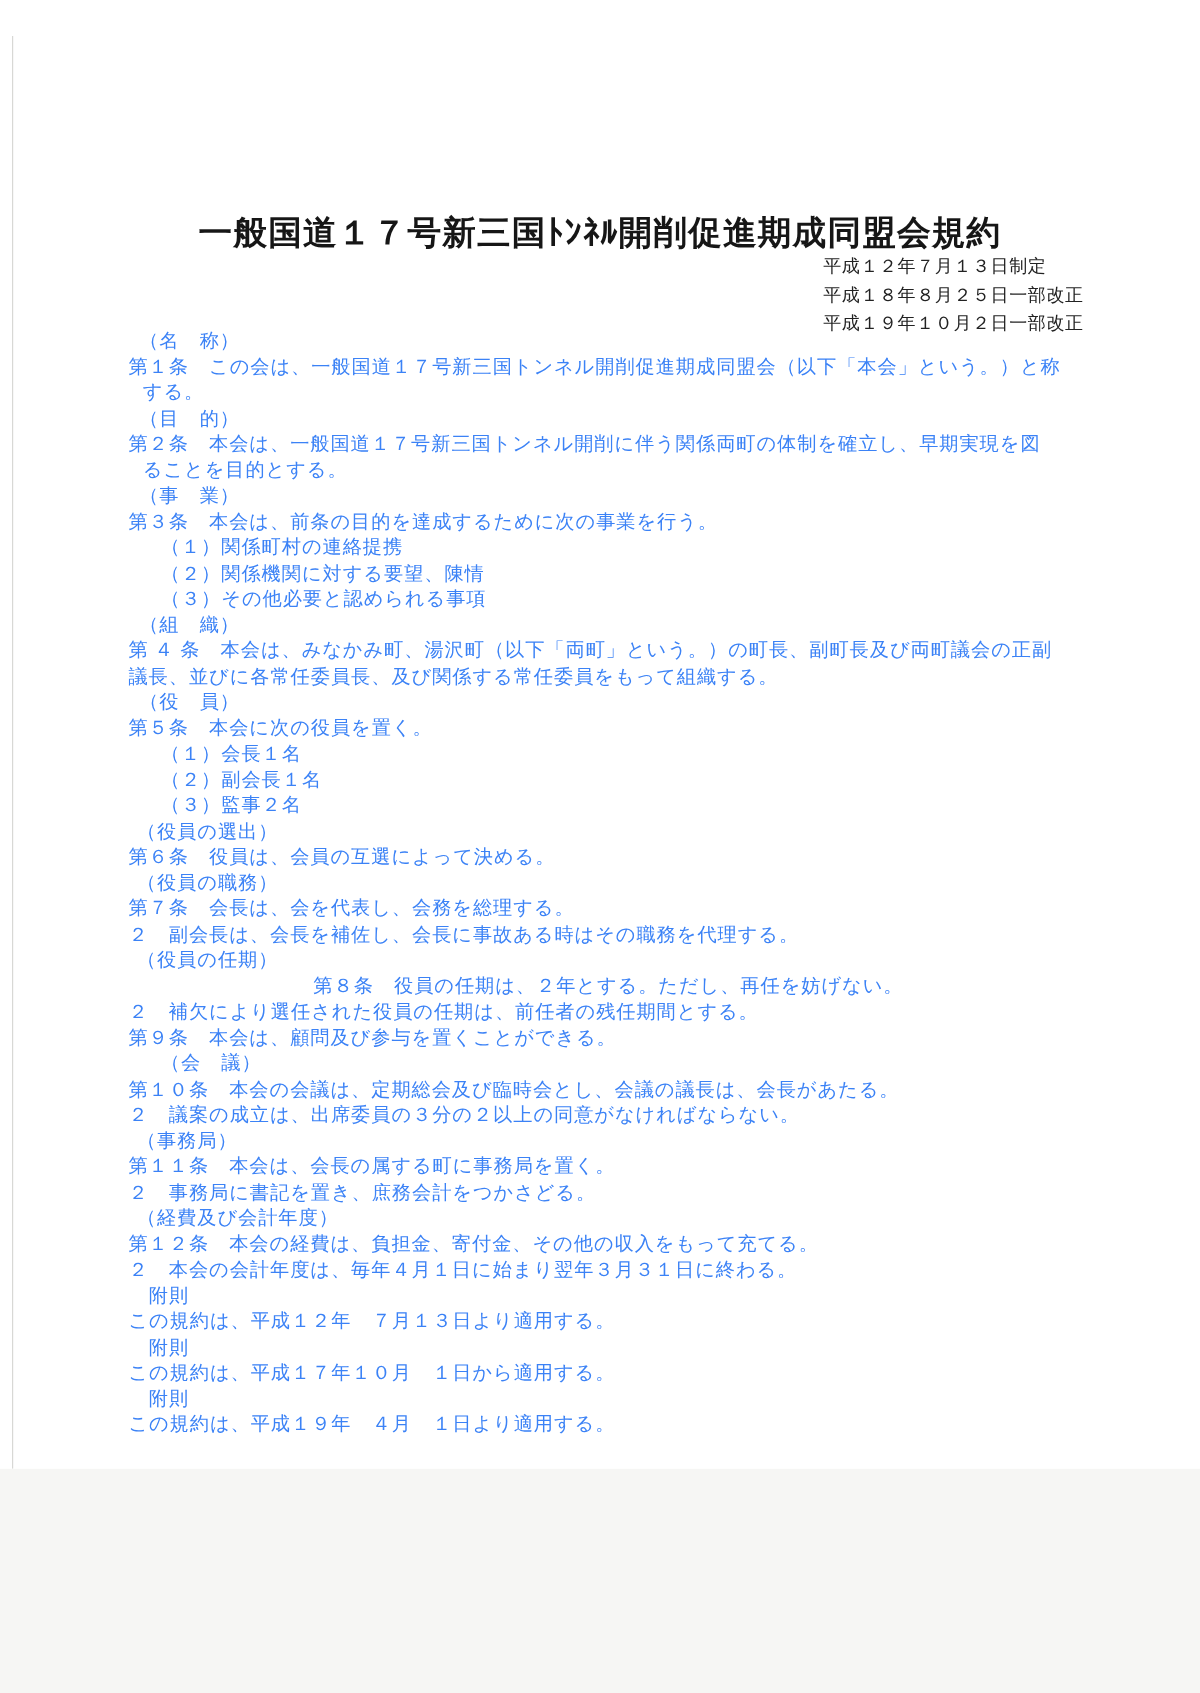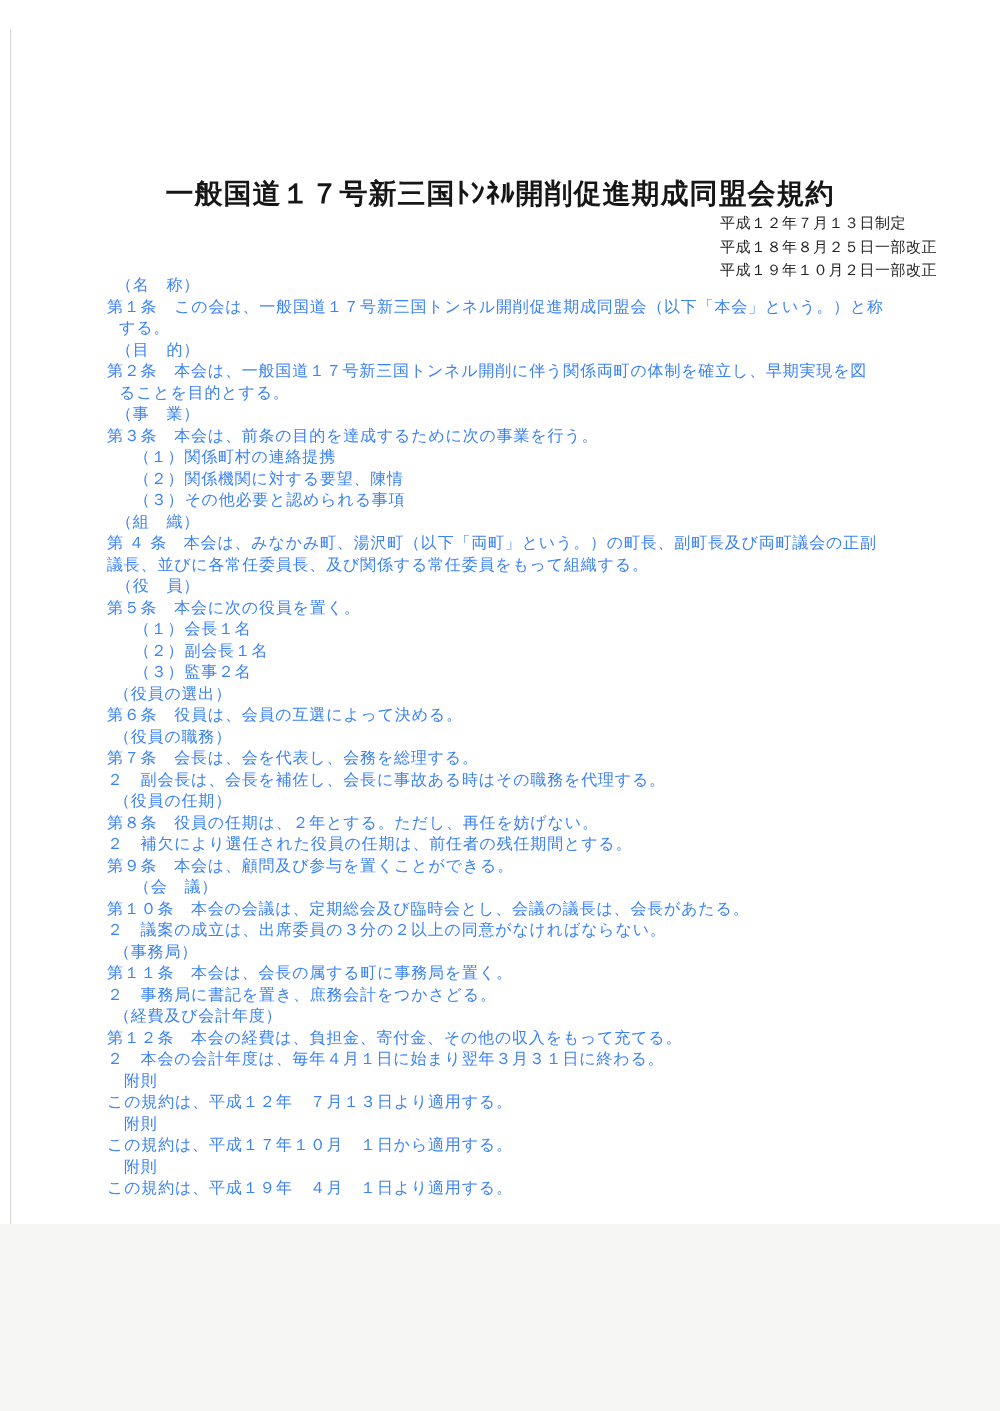--- a/index.html
+++ b/index.html
@@ -36,21 +36,21 @@
     right: 0;
     text-align: center;
     font-size: 28px;
     letter-spacing: 1px;
     color: #161616;
     white-space: nowrap;
   }
   .revisions {
     position: absolute;
     top: 212px;
-    left: 720px;
+    left: 686px;
     font-size: 15px;
     line-height: 23.5px;
     letter-spacing: 0.5px;
     color: #222;
   }
   .doc-body {
     position: absolute;
     top: 274px;
     left: 107px;
     width: 800px;
@@ -107,21 +107,21 @@
       <div class="line" style="padding-left: 0px;">第５条　本会に次の役員を置く。</div>
       <div class="line" style="padding-left: 27px;">（１）会長１名</div>
       <div class="line" style="padding-left: 27px;">（２）副会長１名</div>
       <div class="line" style="padding-left: 27px;">（３）監事２名</div>
       <div class="line" style="padding-left: 7px;">（役員の選出）</div>
       <div class="line" style="padding-left: 0px;">第６条　役員は、会員の互選によって決める。</div>
       <div class="line" style="padding-left: 7px;">（役員の職務）</div>
       <div class="line" style="padding-left: 0px;">第７条　会長は、会を代表し、会務を総理する。</div>
       <div class="line" style="padding-left: 0px;">２　副会長は、会長を補佐し、会長に事故ある時はその職務を代理する。</div>
       <div class="line" style="padding-left: 7px;">（役員の任期）</div>
-      <div class="line" style="padding-left: 0px;">第８条　役員の任期は、２年とする。ただし、再任を妨げない。</div>
+      <div class="line" style="padding-left: 0px; text-align: center;">第８条　役員の任期は、２年とする。ただし、再任を妨げない。</div>
       <div class="line" style="padding-left: 0px;">２　補欠により選任された役員の任期は、前任者の残任期間とする。</div>
       <div class="line" style="padding-left: 0px;">第９条　本会は、顧問及び参与を置くことができる。</div>
       <div class="line" style="padding-left: 27px;">（会　議）</div>
       <div class="line" style="padding-left: 0px;">第１０条　本会の会議は、定期総会及び臨時会とし、会議の議長は、会長があたる。</div>
       <div class="line" style="padding-left: 0px;">２　議案の成立は、出席委員の３分の２以上の同意がなければならない。</div>
       <div class="line" style="padding-left: 7px;">（事務局）</div>
       <div class="line" style="padding-left: 0px;">第１１条　本会は、会長の属する町に事務局を置く。</div>
       <div class="line" style="padding-left: 0px;">２　事務局に書記を置き、庶務会計をつかさどる。</div>
       <div class="line" style="padding-left: 7px;">（経費及び会計年度）</div>
       <div class="line" style="padding-left: 0px;">第１２条　本会の経費は、負担金、寄付金、その他の収入をもって充てる。</div>

